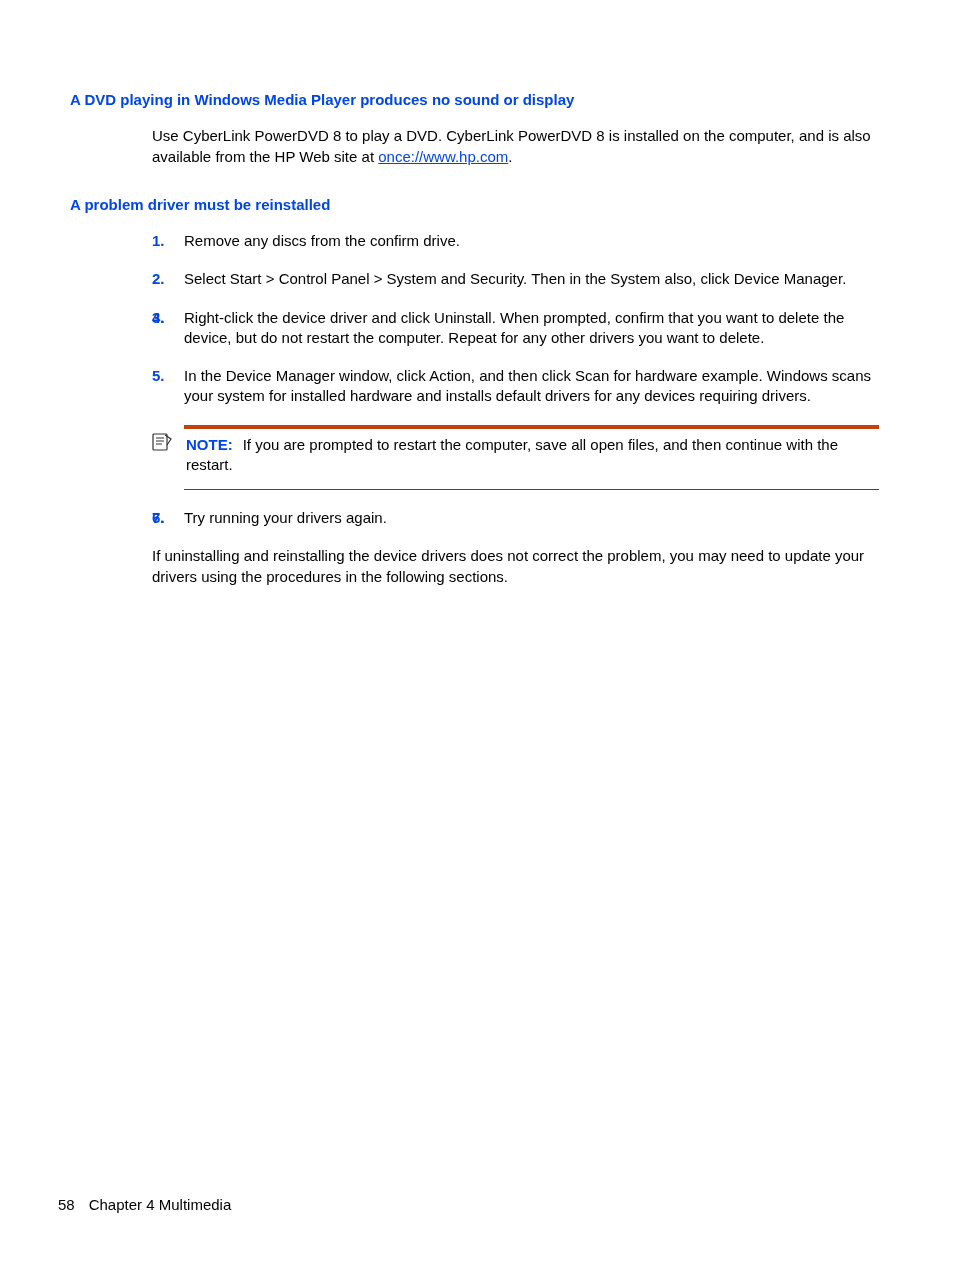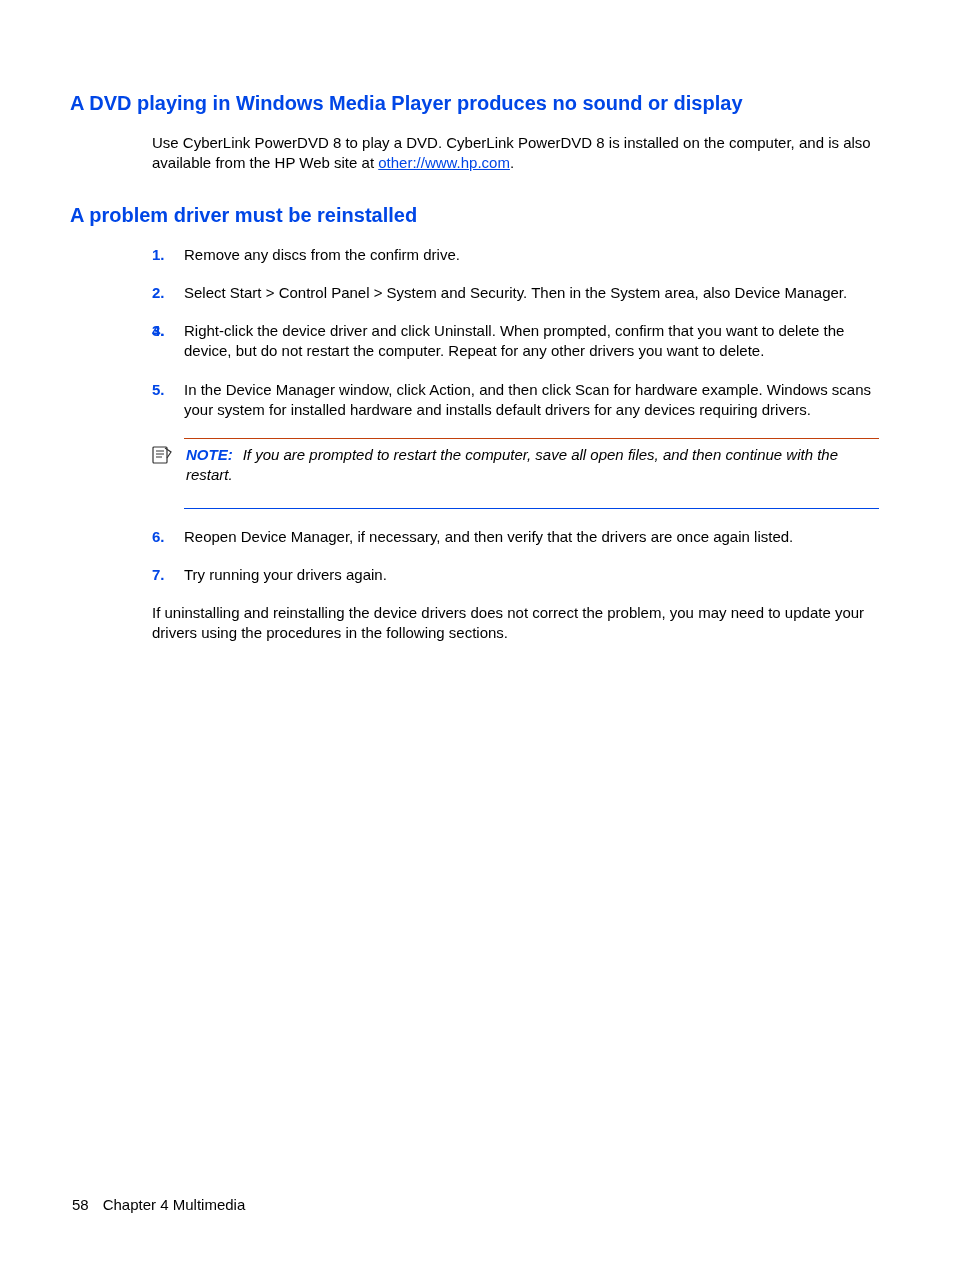--- a/index.html
+++ b/index.html
@@ -9,21 +9,21 @@
       background: #fff;
       font-family: Arial, Helvetica, sans-serif;
       color: #000;
       position: relative;
       padding: 90px 60px 70px 70px;
       font-size: 15px;
       line-height: 1.35;
     }
     h2 {
       color: #0046e6;
-      font-size: 20px;
+      font-size: 15px;
       font-weight: bold;
       margin-bottom: 16px;
     }
     .indent {
       margin-left: 82px;
       margin-right: 15px;
     }
     .para {
       margin-bottom: 28px;
     }
@@ -56,56 +56,55 @@
       display: flex;
       align-items: flex-start;
       gap: 10px;
     }
     .note-icon {
       flex: 0 0 22px;
       padding-top: 8px;
     }
     .note-box {
       flex: 1;
-      border-top: 1px solid #c2410c;
+      border-top: 4px solid #c2410c;
       border-bottom: 1px solid #0046e6;
-      padding: 6px 2px 22px 2px;
-      font-style: italic;
+      padding: 6px 2px 14px 2px;
     }
     .note-label {
       color: #0046e6;
       font-weight: bold;
       margin-right: 10px;
     }
     .footer {
       position: absolute;
       bottom: 55px;
-      left: 72px;
+      left: 58px;
       font-size: 15px;
     }
     .footer .pg { margin-right: 14px; }
   </style>
 </head>
 <body>
 
 <h2>A DVD playing in Windows Media Player produces no sound or display</h2>
 <p class="indent para">
-  <span>Use CyberLink PowerDVD 8 to play a DVD. CyberLink PowerDVD 8 is installed on the computer, and is also available from the HP Web site at </span><a class="link">other://www.hp.com</a><span>.</span>
+  <span>Use CyberLink PowerDVD 8 to play a DVD. CyberLink PowerDVD 8 is installed on the computer, and is also available from the HP Web site at </span><a class="link">once://www.hp.com</a><span>.</span>
 </p>
 
 <h2>A problem driver must be reinstalled</h2>
 
 <ol class="numbered">
   <li>
     <span class="num">1.</span>
     <span>Remove any discs from the confirm drive.</span>
   </li>
   <li>
     <span class="num">2.</span>
-    <span>Select </span><b>Start &gt; Control Panel &gt; System and Security</b><span>. Then in the </span><b>System</b><span> area, also </span><b>Device Manager</b><span>.</span>
+    <span>Select </span><b>Start &gt; Control Panel &gt; System and Security</b><span>. Then in the </span><b>System</b><span> also, click </span><b>Device Manager</b><span>.</span>
   </li>
   <li>
     <span class="num">3.</span>
   </li>
   <li>
     <span class="num">4.</span>
     <span>Right-click the device driver and click </span><b>Uninstall</b><span>. When prompted, confirm that you want to delete the device, but do not restart the computer. Repeat for any other drivers you want to delete.</span>
   </li>
   <li>
     <span class="num">5.</span>
@@ -124,21 +123,20 @@
     </svg>
   </div>
   <div class="note-box">
     <span class="note-label">NOTE:</span><span>If you are prompted to restart the computer, save all open files, and then continue with the restart.</span>
   </div>
 </div>
 
 <ol class="numbered">
   <li>
     <span class="num">6.</span>
-    <span>Reopen Device Manager, if necessary, and then verify that the drivers are once again listed.</span>
   </li>
   <li>
     <span class="num">7.</span>
     <span>Try running your drivers again.</span>
   </li>
 </ol>
 
 <p class="indent para">If uninstalling and reinstalling the device drivers does not correct the problem, you may need to update your drivers using the procedures in the following sections.</p>
 
 <div class="footer">

